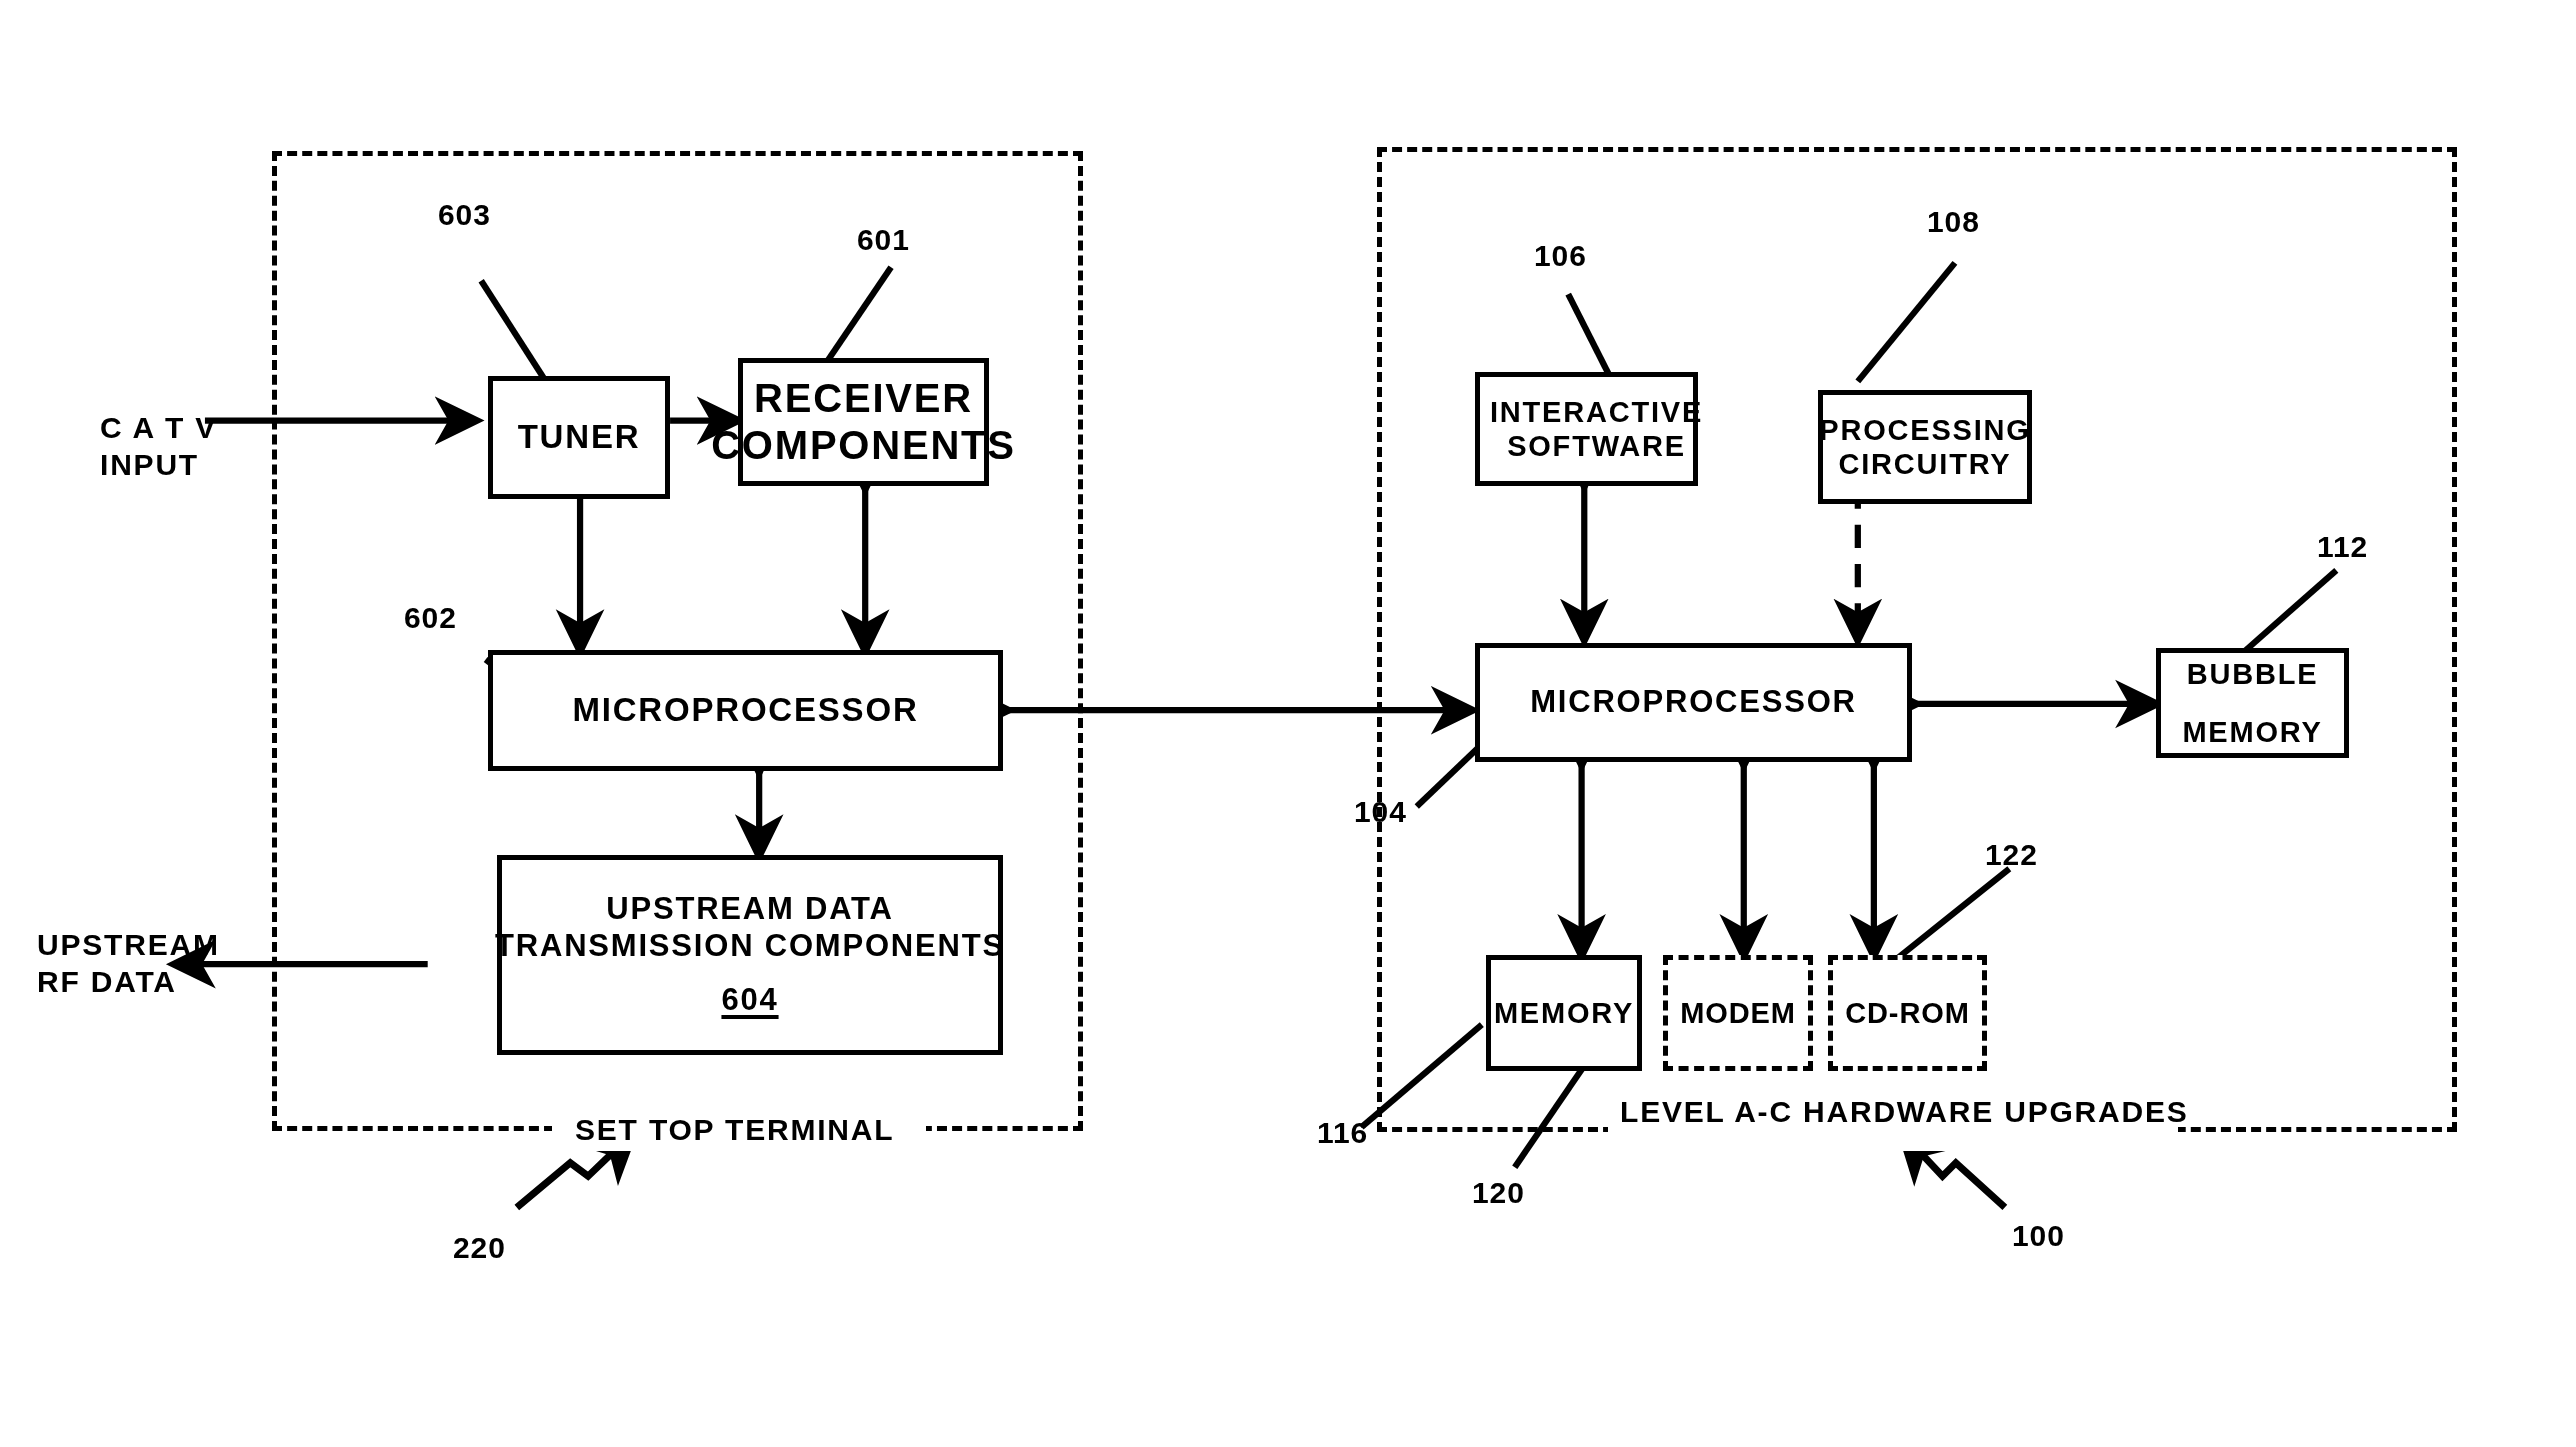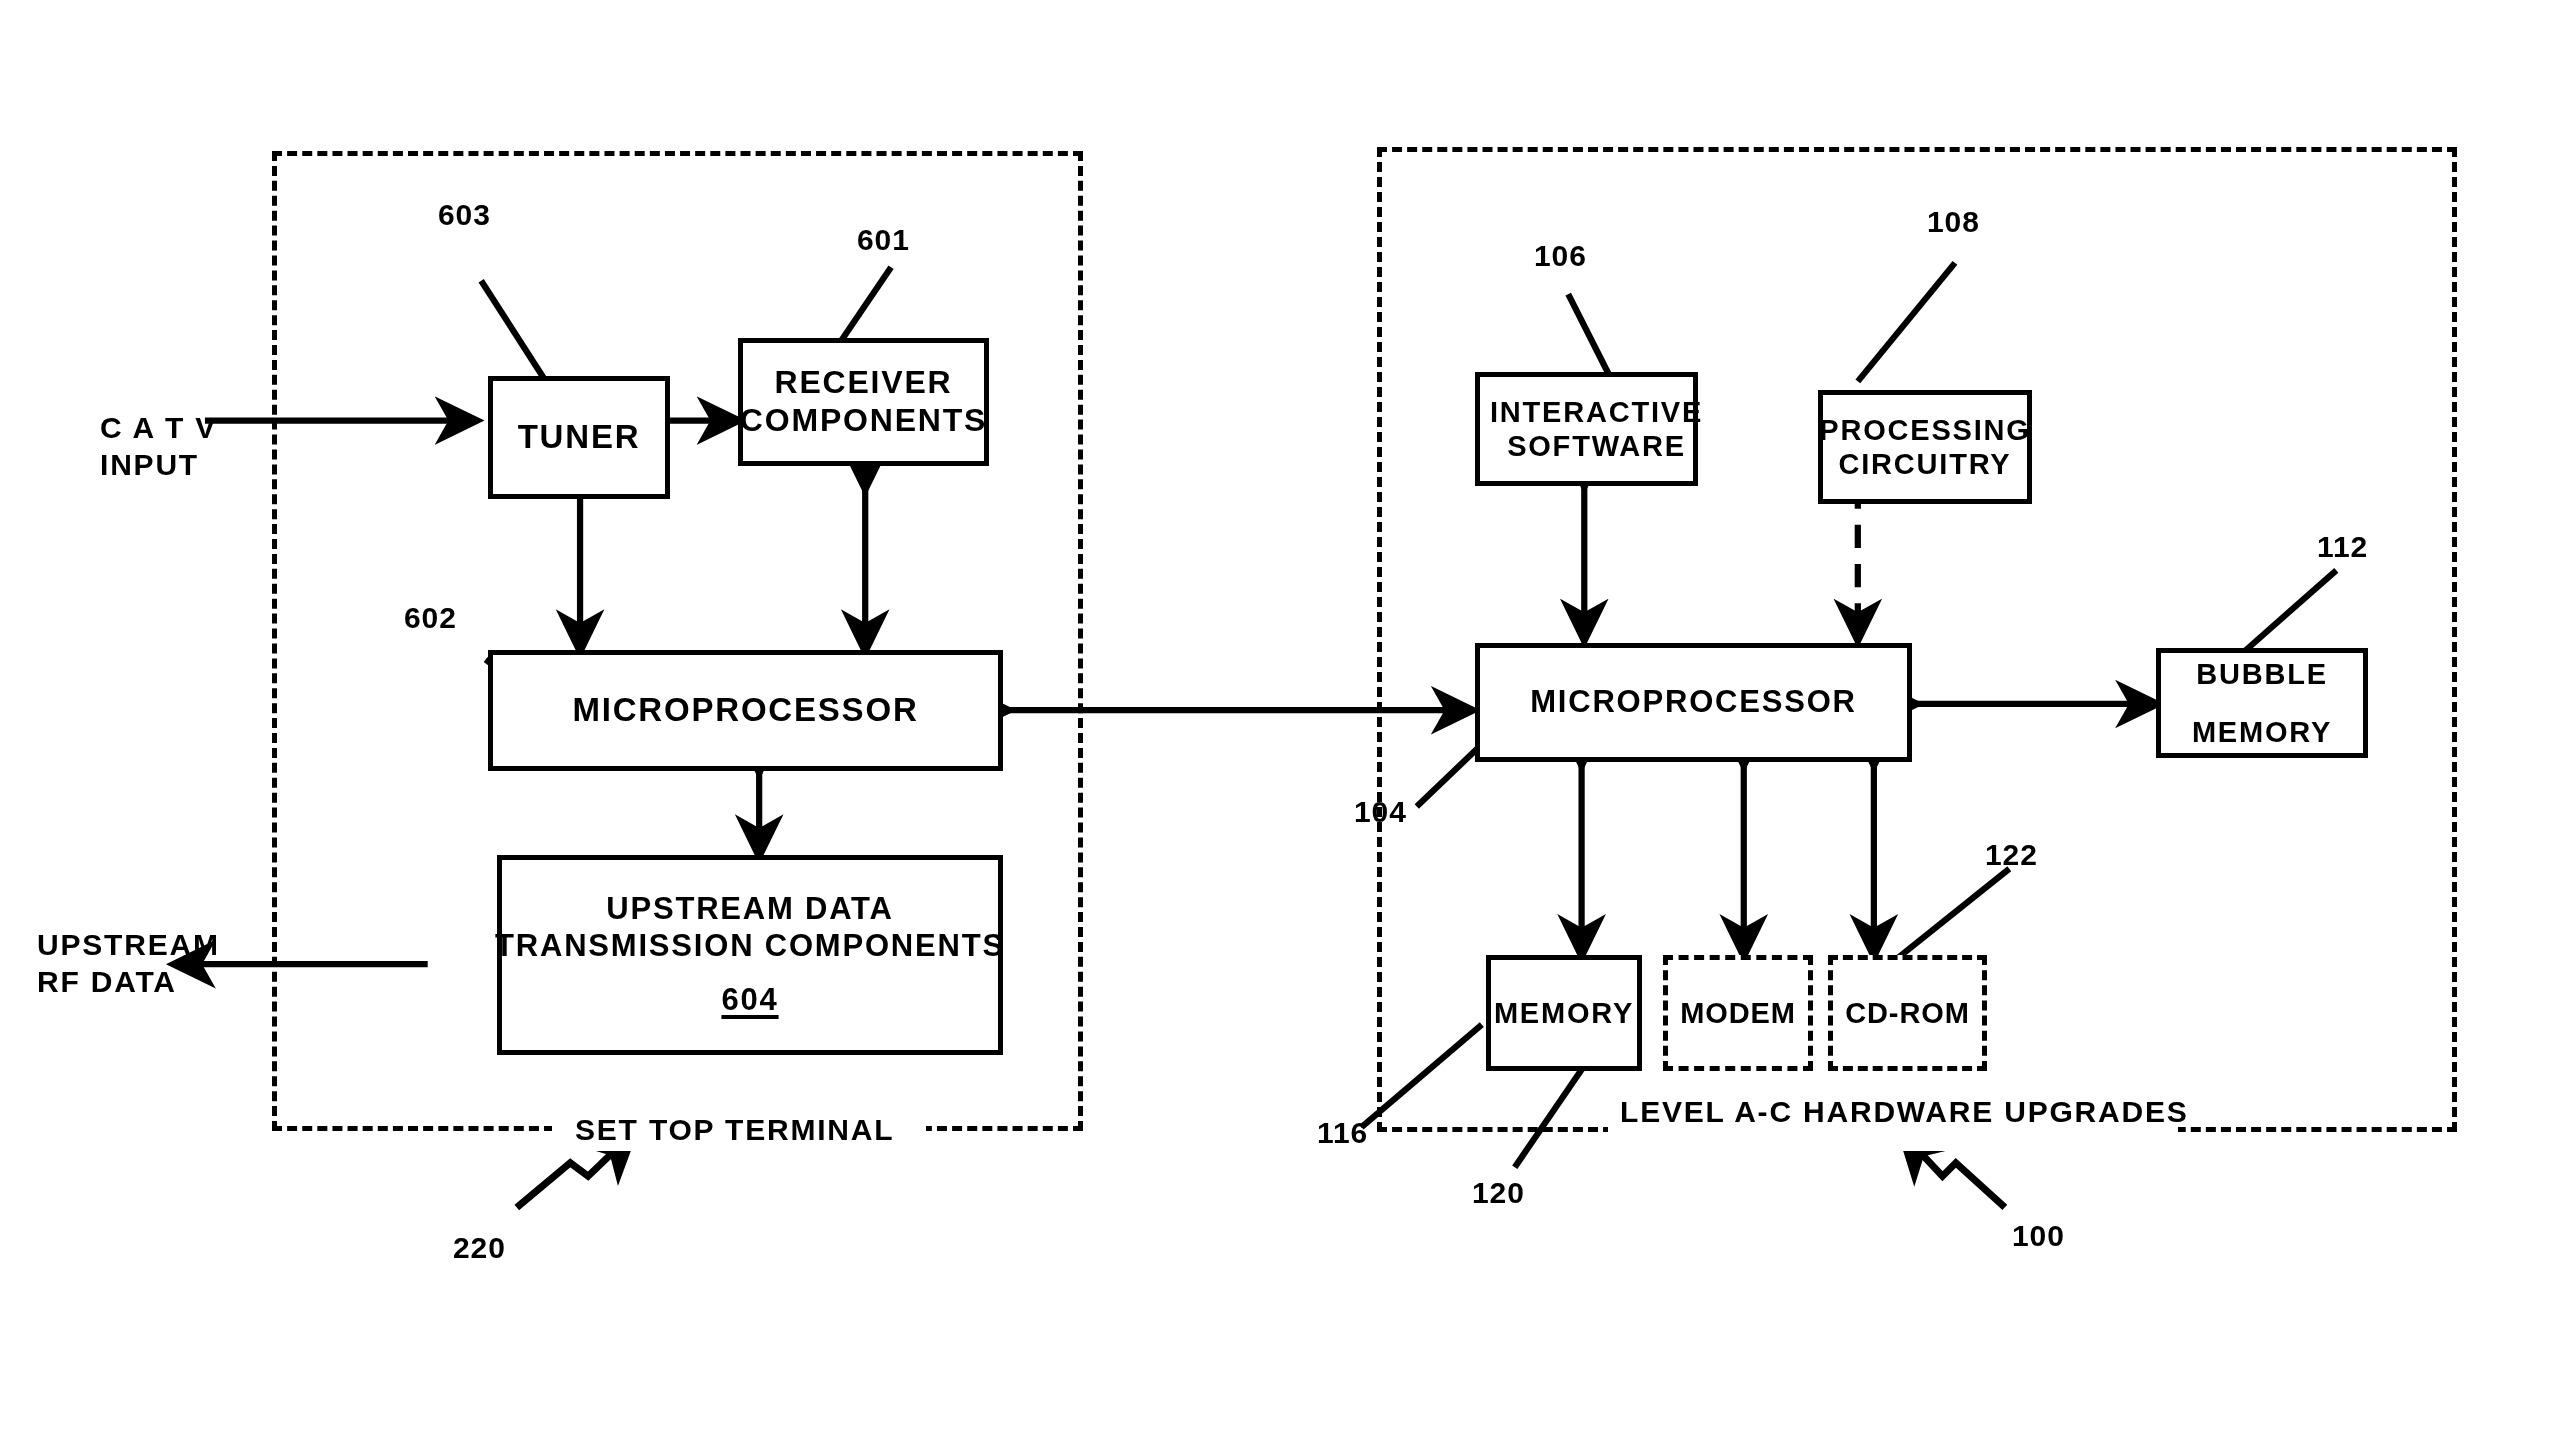--- a/index.html
+++ b/index.html
@@ -148,21 +148,21 @@
   <div class="enclosure" style="left:272px; top:151px; width:811px; height:980px;"></div>
   <div class="enclosure" style="left:1377px; top:147px; width:1080px; height:985px;"></div>
 
   <div style="position:absolute; left:552px; top:1112px; width:374px; height:39px; background:#fff;"></div>
   <div style="position:absolute; left:1608px; top:1112px; width:570px; height:39px; background:#fff;"></div>
 
   <div class="box" style="left:488px; top:360px; width:182px; height:123px; font-size:33px;margin-top:16px;">
     <span class="ln">TUNER</span>
   </div>
 
-  <div class="box" style="left:738px; top:338px; width:251px; height:128px; font-size:32px;">
+  <div class="box" style="left:738px; top:358px; width:251px; height:128px; font-size:40px;">
     <span class="ln">RECEIVER</span>
     <span class="ln">COMPONENTS</span>
   </div>
 
   <div class="box" style="left:488px; top:650px; width:515px; height:121px; font-size:33px;">
     <span class="ln">MICROPROCESSOR</span>
   </div>
 
   <div class="box" style="left:497px; top:855px; width:506px; height:200px; font-size:31px;">
     <span class="ln">UPSTREAM   DATA</span>
@@ -177,21 +177,21 @@
 
   <div class="box" style="left:1818px; top:372px; width:214px; height:114px; font-size:29px;margin-top:18px;">
     <span class="ln">PROCESSING</span>
     <span class="ln">CIRCUITRY</span>
   </div>
 
   <div class="box" style="left:1475px; top:643px; width:437px; height:119px; font-size:31px;">
     <span class="ln">MICROPROCESSOR</span>
   </div>
 
-  <div class="box" style="left:2156px; top:648px; width:212px; height:110px; font-size:29px;gap:24px;">
+  <div class="box" style="left:2156px; top:648px; width:193px; height:110px; font-size:29px;gap:24px;">
     <span class="ln">BUBBLE</span>
     <span class="ln">MEMORY</span>
   </div>
 
   <div class="box" style="left:1486px; top:955px; width:156px; height:116px; font-size:29px;">
     <span class="ln">MEMORY</span>
   </div>
 
   <div class="dbox" style="left:1663px; top:955px; width:150px; height:116px; font-size:29px;">
     <span>MODEM</span>

